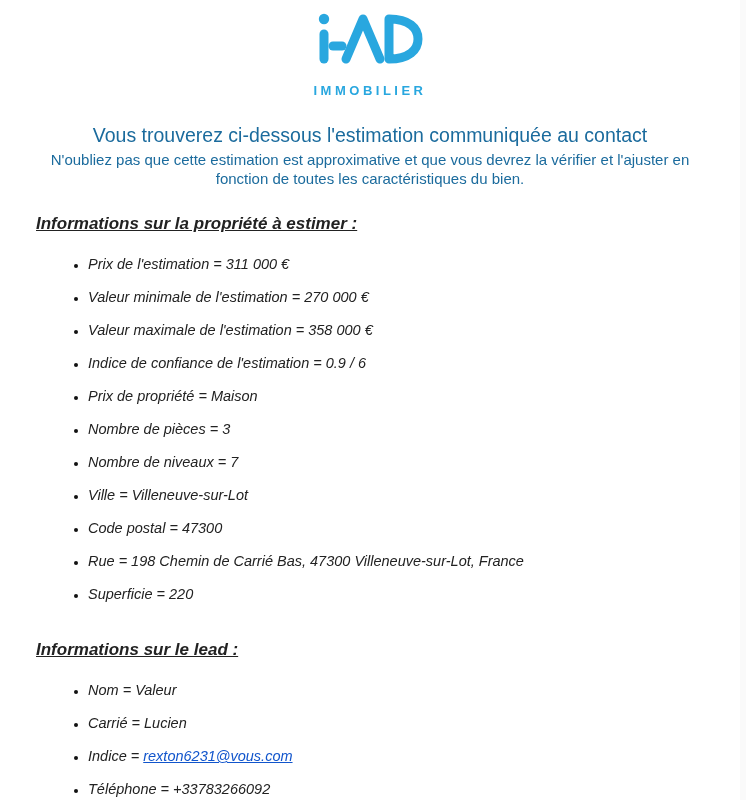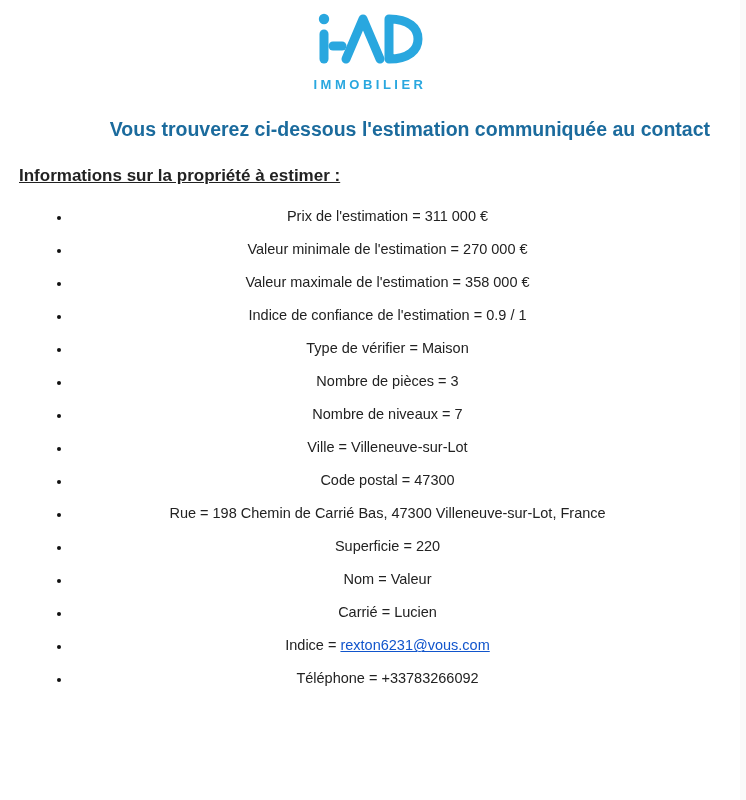--- a/index.html
+++ b/index.html
@@ -32,56 +32,55 @@
   }
   .logo-mark-stroke {
     stroke: var(--brand);
     stroke-width: 9;
     stroke-linecap: round;
     stroke-linejoin: round;
     fill: none;
   }
   .logo-mark-dot { fill: var(--brand); }
   .logo-sub {
-    margin-top: 11px;
+    margin-top: 17px;
     font-weight: bold;
     font-size: 13px;
     letter-spacing: 3.5px;
     color: var(--brand);
   }
   h1.main-title {
     margin: 26px 30px 0 30px;
-    text-align: right;
+    text-align: center;
     font-size: 19.5px;
-    font-weight: bold;
+    font-weight: normal;
     color: var(--heading);
     line-height: 1.15;
   }
   p.subtitle {
     margin: 5px auto 0 auto;
     width: 650px;
     text-align: center;
     font-size: 15px;
     line-height: 1.22;
     color: var(--heading);
   }
-  #sections { margin-left: 19px; margin-right: 36px; }
+  #sections { margin-left: 36px; margin-right: 36px; font-style: italic; }
   section.info-section h2 {
     font-size: 17px;
     font-weight: bold;
     text-decoration: underline;
     color: var(--text);
     margin: 36px 0 20px 0;
   }
   section.info-section:first-child h2 { margin-top: 26px; }
   section.info-section ul {
     list-style: disc outside;
     margin: 0;
     padding-left: 52px;
-    text-align: center;
   }
   section.info-section li {
     font-size: 14.5px;
     line-height: 20px;
     margin-bottom: 13px;
     color: var(--text);
   }
   section.info-section li::marker { font-size: 12px; color: #111; }
   a.email-link {
     color: var(--link);
@@ -100,39 +99,41 @@
       <line class="logo-mark-stroke" x1="8" y1="22" x2="8" y2="47"></line>
       <line class="logo-mark-stroke" x1="17" y1="34" x2="26" y2="34"></line>
       <path class="logo-mark-stroke" d="M 30 47 L 47 7 L 64 47"></path>
       <path class="logo-mark-stroke" d="M 73 7 L 73 47 M 73 7 C 93 7 102 16 102 27 C 102 38 93 47 73 47"></path>
     </svg>
     <div class="logo-sub">IMMOBILIER</div>
   </div>
 
   <h1 class="main-title">Vous trouverez ci-dessous l'estimation communiquée au contact</h1>
 
+  <p class="subtitle">N'oubliez pas que cette estimation est approximative et que vous devrez la vérifier et l'ajuster en fonction de toutes les caractéristiques du bien.</p>
 
   <div id="sections">
       <section class="info-section">
         <h2>Informations sur la propriété à estimer :</h2>
         <ul>
           <li><span>Prix de l'estimation = 311 000 €</span></li>
           <li><span>Valeur minimale de l'estimation = 270 000 €</span></li>
           <li><span>Valeur maximale de l'estimation = 358 000 €</span></li>
-          <li><span>Indice de confiance de l'estimation = 0.9 / 1</span></li>
-          <li><span>Type de vérifier = Maison</span></li>
+          <li><span>Indice de confiance de l'estimation = 0.9 / 6</span></li>
+          <li><span>Prix de propriété = Maison</span></li>
           <li><span>Nombre de pièces = 3</span></li>
           <li><span>Nombre de niveaux = 7</span></li>
           <li><span>Ville = Villeneuve-sur-Lot</span></li>
           <li><span>Code postal = 47300</span></li>
           <li><span>Rue = 198 Chemin de Carrié Bas, 47300 Villeneuve-sur-Lot, France</span></li>
           <li><span>Superficie = 220</span></li>
         </ul>
       </section>
       <section class="info-section">
+        <h2>Informations sur le lead :</h2>
         <ul>
           <li><span>Nom = Valeur</span></li>
           <li><span>Carrié = Lucien</span></li>
           <li><span>Indice = </span><a class="email-link" href="#">rexton6231@vous.com</a></li>
           <li><span>Téléphone = +33783266092</span></li>
         </ul>
       </section>
     </div>
 
 </div>

